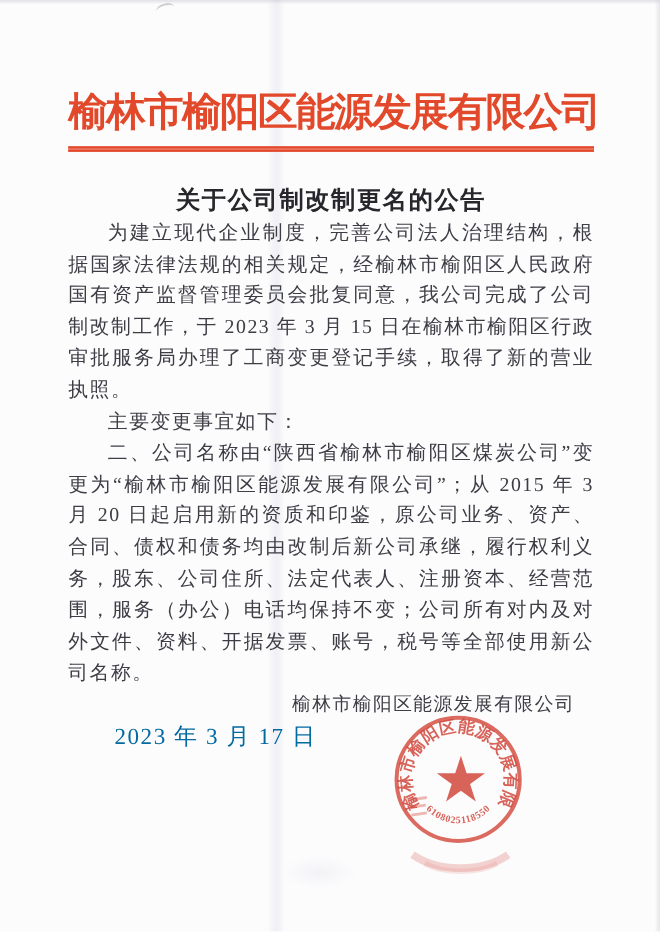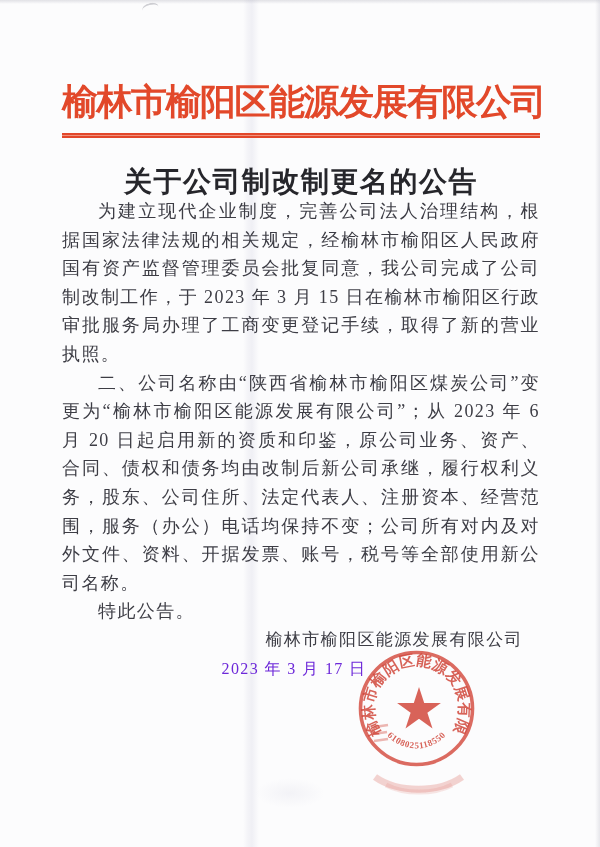--- a/index.html
+++ b/index.html
@@ -49,21 +49,21 @@
   .rule{
     margin-top:8px;
     height:1px;
     background:#f0917c;
     border-top:2px solid #e2472a;
     border-bottom:2px solid #e2472a;
   }
   .doc-title{
     margin-top:29px;
     text-align:center;
-    font-size:28px;
+    font-size:22px;
     font-weight:bold;
     letter-spacing:1.5px;
     color:#26262b;
     line-height:30px;
   }
   .body-text{
     font-size:18px;
     line-height:28.6px;
     color:#3d3d45;
     text-align:justify;
@@ -80,26 +80,26 @@
     text-align:right;
     padding-right:17px;
     font-size:17px;
     letter-spacing:1px;
     line-height:28.6px;
     color:#3d3d45;
   }
   .date-line{
     margin:0;
     text-indent:0;
-    text-align:center;
+    text-align:left;
     padding-right:46px;
-    font-size:16px;
+    font-size:21px;
     letter-spacing:1.5px;
     line-height:28.6px;
-    color:#6d28d9;
+    color:#0369a1;
   }
 
   .seal{
     position:absolute;
     left:330px;top:625px;
     width:180px;height:185px;
     mix-blend-mode:multiply;
     opacity:.92;
     pointer-events:none;
   }
@@ -120,22 +120,22 @@
   <div class="smudge-bottom"></div>
 
   <div class="doc">
     <div class="letterhead">榆林市榆阳区能源发展有限公司</div>
     <div class="rule"></div>
 
     <div class="doc-title">关于公司制改制更名的公告</div>
 
     <div class="body-text">
       <p>为建立现代企业制度，完善公司法人治理结构，根据国家法律法规的相关规定，经榆林市榆阳区人民政府国有资产监督管理委员会批复同意，我公司完成了公司制改制工作，于 2023 年 3 月 15 日在榆林市榆阳区行政审批服务局办理了工商变更登记手续，取得了新的营业执照。</p>
-      <p>二、公司名称由“陕西省榆林市榆阳区煤炭公司”变更为“榆林市榆阳区能源发展有限公司”；从 2023 年 6 月 20 日起启用新的资质和印鉴，原公司业务、资产、合同、债权和债务均由改制后新公司承继，履行权利义务，股东、公司住所、法定代表人、注册资本、经营范围，服务（办公）电话均保持不变；公司所有对内及对外文件、资料、开据发票、账号，税号等全部使用新公司名称。</p>
-      <p>特此公告。</p>
+      <p>主要变更事宜如下：</p>
+      <p>二、公司名称由“陕西省榆林市榆阳区煤炭公司”变更为“榆林市榆阳区能源发展有限公司”；从 2015 年 3 月 20 日起启用新的资质和印鉴，原公司业务、资产、合同、债权和债务均由改制后新公司承继，履行权利义务，股东、公司住所、法定代表人、注册资本、经营范围，服务（办公）电话均保持不变；公司所有对内及对外文件、资料、开据发票、账号，税号等全部使用新公司名称。</p>
       <p class="sign-line">榆林市榆阳区能源发展有限公司</p>
       <p class="date-line">2023 年 3 月 17 日</p>
     </div>
   </div>
 
   <svg class="seal" viewBox="0 0 180 185" xmlns="http://www.w3.org/2000/svg">
     <defs>
       <path id="ringPath" d="M 51.3 108.2 A 43 43 0 1 1 121.7 108.2" fill="none"></path>
       <path id="numPath" d="M 55.9 109.2 A 40 40 0 0 0 117.1 109.2" fill="none"></path>
     </defs>

